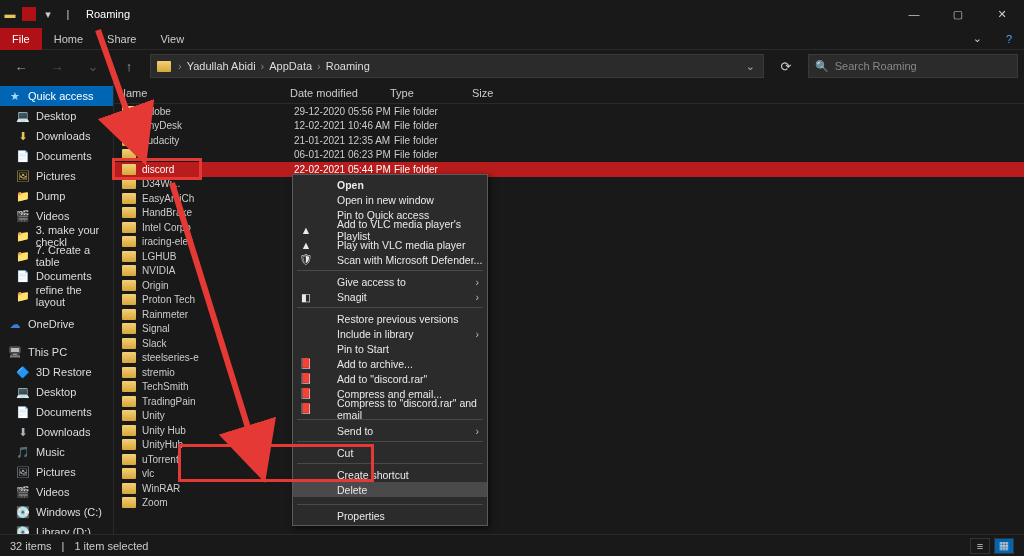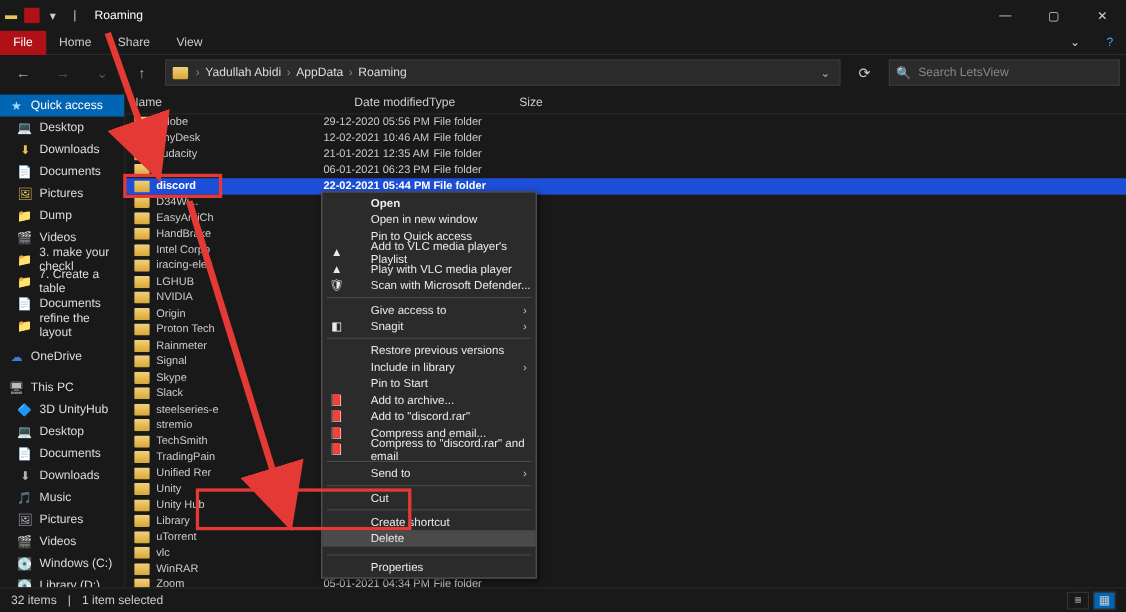--- a/index.html
+++ b/index.html
@@ -35,26 +35,26 @@
     .sb-spacer { height:8px; }
     .sb-item .ic { width:14px; text-align:center; }
     .ic-folder { color:#e8c457; }
     .ic-drive { color:#aeb5bd; }
     .ic-cloud { color:#3c7dd9; }
     .ic-pc { color:#bbb; }
     .main { flex:1; background:#191919; position:relative; }
     .col-head { display:flex; height:22px; align-items:center; border-bottom:1px solid #2a2a2a; padding-left:4px; }
     .ch { color:#ccc; font-size:11px; cursor:default; }
     .ch-name { width:172px; }
-    .ch-date { width:100px;text-align:right; }
+    .ch-date { width:100px; }
     .ch-type { width:82px; }
     .ch-size { width:50px; }
     .rows { }
     .row { display:flex; align-items:center; height:14.5px; padding-left:8px; color:#ccc; font-size:10px; cursor:default; }
-    .row.highlight { background:#1d4ed8; color:#fff;font-weight:bold; }
+    .row.highlight { background:#b91c1c; color:#fff; }
     .cell-name { width:172px; display:flex; align-items:center; gap:6px; overflow:hidden; }
     .cell-date { width:100px; }
     .cell-type { width:82px; }
     .cell-size { width:50px; }
     .fld { width:14px; height:11px; background:linear-gradient(#f3d07a,#d7a738); border-radius:1px; display:inline-block; }
     
     .ctx { position:absolute; left:178px; top:92px; width:196px; background:#2b2b2b; border:1px solid #5a5a5a; box-shadow:2px 2px 6px rgba(0,0,0,.6); z-index:10; padding:2px 0; }
     .ctx-item { height:15px; display:flex; align-items:center; padding-left:44px; color:#eaeaea; font-size:10.5px; position:relative; cursor:default; }
     .ctx-item.bold { font-weight:600; }
     .ctx-item.sel { background:#4a4a4a; }
@@ -111,21 +111,21 @@
     <span class="crumb">Yadullah Abidi</span>
     <span class="crumb-sep">›</span>
     <span class="crumb">AppData</span>
     <span class="crumb-sep">›</span>
     <span class="crumb">Roaming</span>
     <span class="addr-drop">⌄</span>
   </div>
   <div class="nav-btn refresh">⟳</div>
   <div class="search-box">
     <span class="ic">🔍</span>
-    <span>Search LetsView</span>
+    <span>Search Roaming</span>
   </div>
 </div>
 
 <div class="content">
 
   <div class="sidebar">
     <div class="sb-item qa">
         <span class="ic">★</span>
         <span>Quick access</span>
       </div>
@@ -177,21 +177,21 @@
         <span>OneDrive</span>
       </div>
     <div class="sb-spacer"></div>
     <div class="sb-item header">
         <span class="ic ic-pc">🖥</span>
         <span>This PC</span>
       </div>
     <div id="sb-pc">
         <div class="sb-item">
           <span class="ic ic-drive">🔷</span>
-          <span>3D UnityHub</span>
+          <span>3D Restore</span>
         </div>
         <div class="sb-item">
           <span class="ic ic-drive">💻</span>
           <span>Desktop</span>
         </div>
         <div class="sb-item">
           <span class="ic ic-drive">📄</span>
           <span>Documents</span>
         </div>
         <div class="sb-item">
@@ -370,29 +370,20 @@
             <span class="fld"></span>
             <span>Signal</span>
           </div>
           <div class="cell-date"></div>
           <div class="cell-type">File folder</div>
           <div class="cell-size"></div>
         </div>
         <div class="row">
           <div class="cell-name">
             <span class="fld"></span>
-            <span>Skype</span>
-          </div>
-          <div class="cell-date"></div>
-          <div class="cell-type">File folder</div>
-          <div class="cell-size"></div>
-        </div>
-        <div class="row">
-          <div class="cell-name">
-            <span class="fld"></span>
             <span>Slack</span>
           </div>
           <div class="cell-date"></div>
           <div class="cell-type">File folder</div>
           <div class="cell-size"></div>
         </div>
         <div class="row">
           <div class="cell-name">
             <span class="fld"></span>
             <span>steelseries-e</span>
@@ -424,48 +415,39 @@
             <span class="fld"></span>
             <span>TradingPain</span>
           </div>
           <div class="cell-date"></div>
           <div class="cell-type">File folder</div>
           <div class="cell-size"></div>
         </div>
         <div class="row">
           <div class="cell-name">
             <span class="fld"></span>
-            <span>Unified Rer</span>
-          </div>
-          <div class="cell-date"></div>
-          <div class="cell-type">File folder</div>
-          <div class="cell-size"></div>
-        </div>
-        <div class="row">
-          <div class="cell-name">
-            <span class="fld"></span>
             <span>Unity</span>
           </div>
           <div class="cell-date"></div>
           <div class="cell-type">File folder</div>
           <div class="cell-size"></div>
         </div>
         <div class="row">
           <div class="cell-name">
             <span class="fld"></span>
             <span>Unity Hub</span>
           </div>
           <div class="cell-date"></div>
           <div class="cell-type">File folder</div>
           <div class="cell-size"></div>
         </div>
         <div class="row">
           <div class="cell-name">
             <span class="fld"></span>
-            <span>Library</span>
+            <span>UnityHub</span>
           </div>
           <div class="cell-date"></div>
           <div class="cell-type">File folder</div>
           <div class="cell-size"></div>
         </div>
         <div class="row">
           <div class="cell-name">
             <span class="fld"></span>
             <span>uTorrent</span>
           </div>

